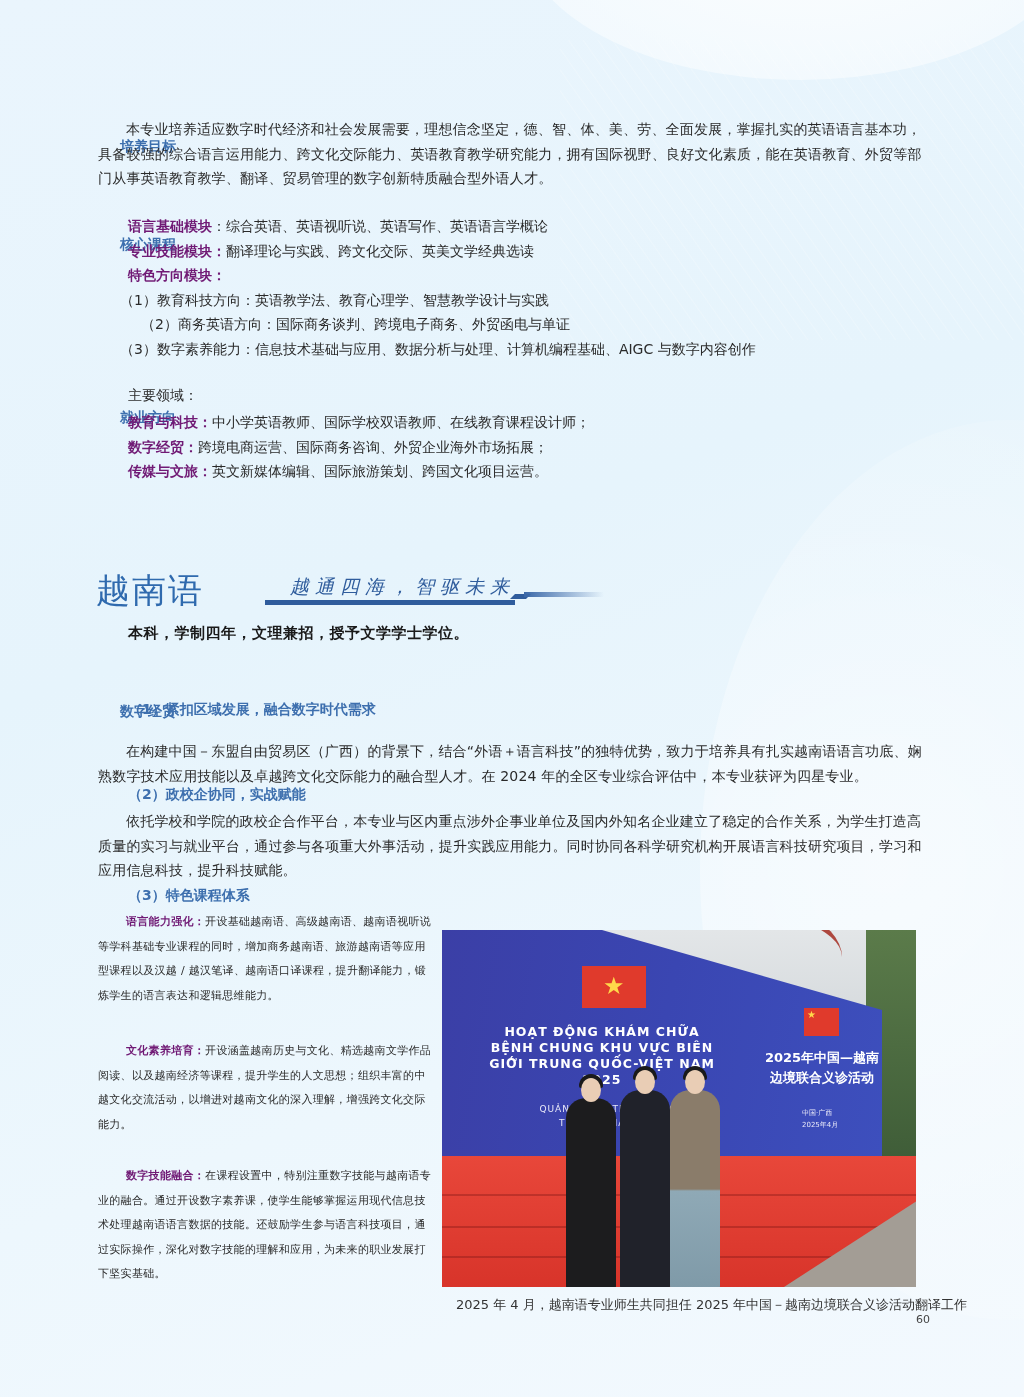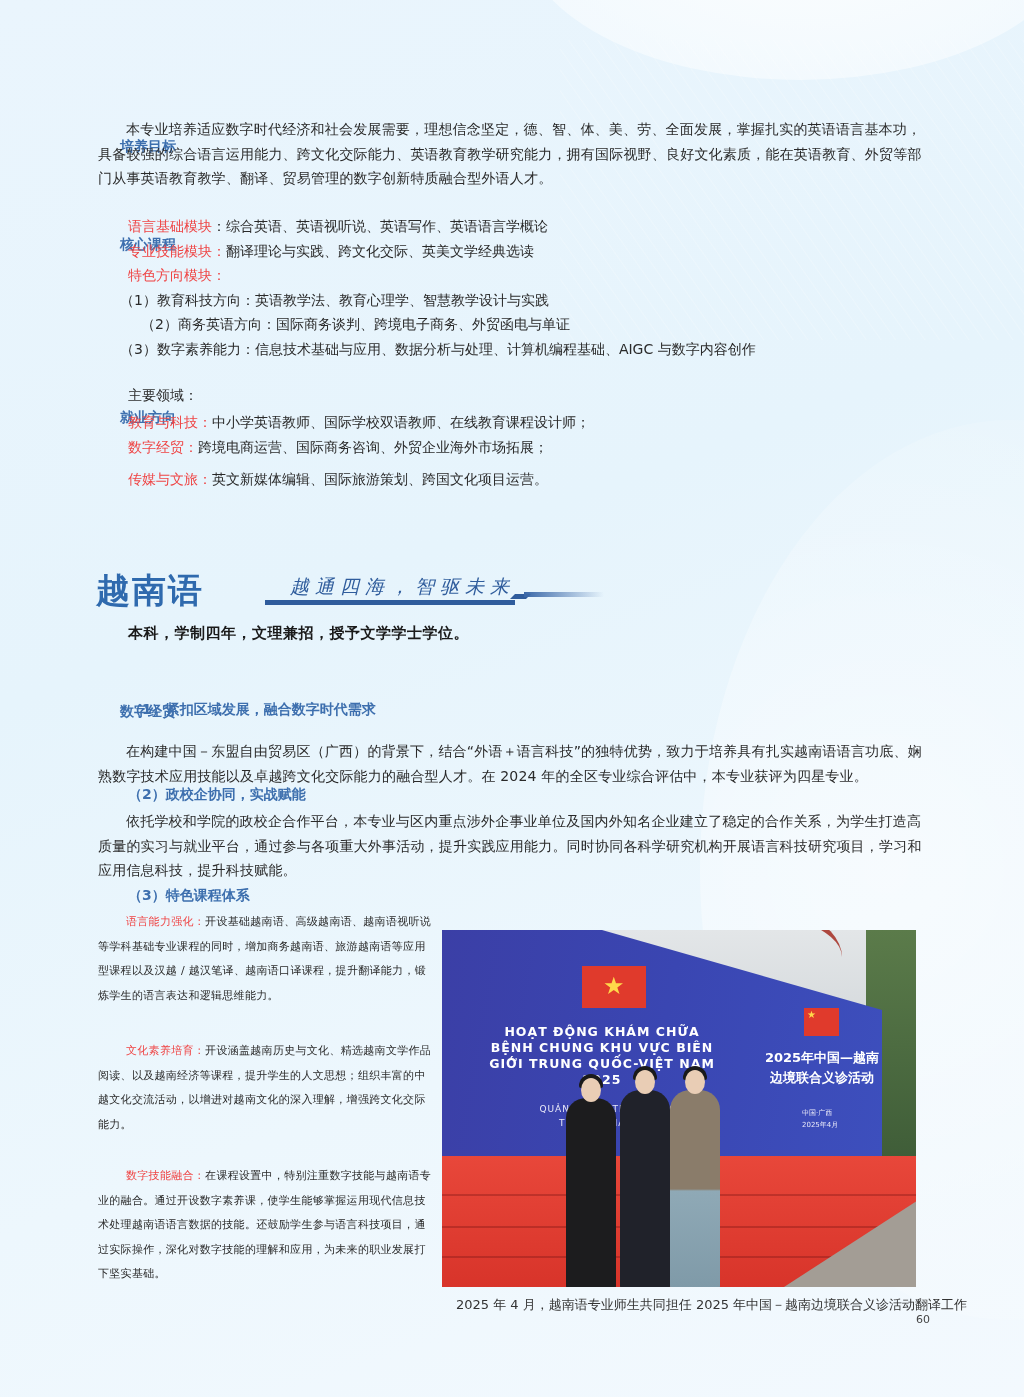--- a/index.html
+++ b/index.html
@@ -20,26 +20,26 @@
   }
   .bg-lines {
     left:560px; top:40px; width:500px; height:300px;
     background: repeating-linear-gradient(55deg, rgba(255,255,255,0.0) 0px, rgba(255,255,255,0.0) 10px, rgba(255,255,255,0.35) 11px, rgba(255,255,255,0.0) 12px);
     opacity:0.6;
   }
   .content { position:absolute; left:0; top:0; width:1024px; }
   .p { position:absolute; left:98px; width:832px; font-size:14px; line-height:24.5px; letter-spacing:0.2px; }
   .h-blue { color:#3d6fae; font-size:14px; font-weight:bold; position:absolute; left:120px;margin-top:44px; }
   .indent { text-indent:28px; }
-  .b { font-weight:normal; color:#ef4444; }
+  .b { font-weight:bold; color:#701a75; }
   .line { position:absolute; left:128px; font-size:14px; line-height:24.5px; white-space:nowrap; }
   .line-l { position:absolute; left:120px; font-size:14px; line-height:24.5px; white-space:nowrap; }
 
   .major-title {
-    position:absolute; left:96px; top:568px; font-size:34px; font-weight:bold;
+    position:absolute; left:96px; top:568px; font-size:34px; font-weight:normal;
     color:#2f6aae; letter-spacing:2px; font-family:"DejaVu Sans", sans-serif;
   }
   .slogan {
     position:absolute; left:290px; top:574px; font-size:19px; color:#2f5c9c;
     font-style:italic; letter-spacing:6px; font-family:"DejaVu Serif", serif;
   }
   .slogan-bar {
     position:absolute; left:265px; top:600px; width:250px; height:5px; background:#2f5c9c;
   }
   .slogan-bar-slant {
@@ -115,21 +115,21 @@
   <div class="line-l" style="top:337px;">（3）数字素养能力：信息技术基础与应用、数据分析与处理、计算机编程基础、AIGC 与数字内容创作</div>
 
   <div class="h-blue" style="top:365px;">就业方向</div>
   <div class="line" style="top:383px;">主要领域：</div>
   <div class="line" style="top:410px;">
     <span class="b">教育与科技：</span><span>中小学英语教师、国际学校双语教师、在线教育课程设计师；</span>
   </div>
   <div class="line" style="top:435px;">
     <span class="b">数字经贸：</span><span>跨境电商运营、国际商务咨询、外贸企业海外市场拓展；</span>
   </div>
-  <div class="line" style="top:459px;margin-top:8px;">
+  <div class="line" style="top:459px;">
     <span class="b">传媒与文旅：</span><span>英文新媒体编辑、国际旅游策划、跨国文化项目运营。</span>
   </div>
 
   <div class="major-title">越南语</div>
   <div class="slogan">越通四海，智驱未来</div>
   <div class="slogan-bar"></div>
   <div class="slogan-bar-slant"></div>
   <div class="slogan-fade"></div>
 
   <div class="degree">本科，学制四年，文理兼招，授予文学学士学位。</div>

